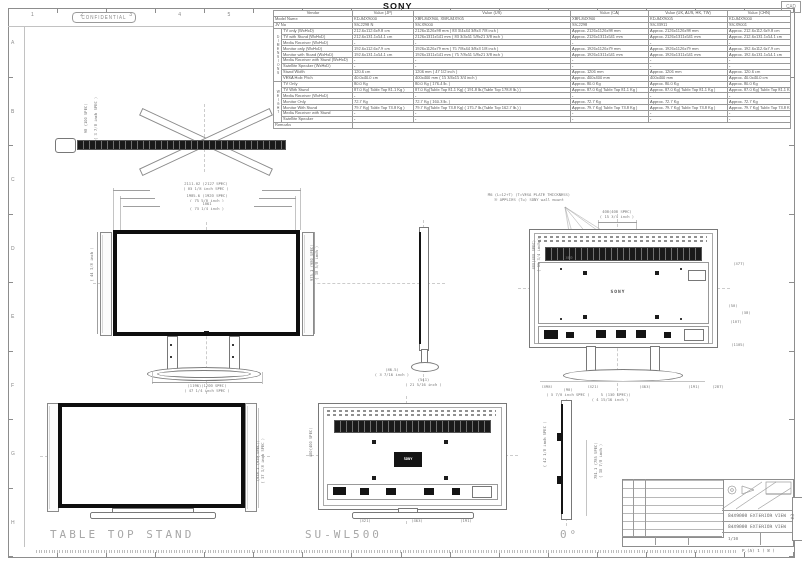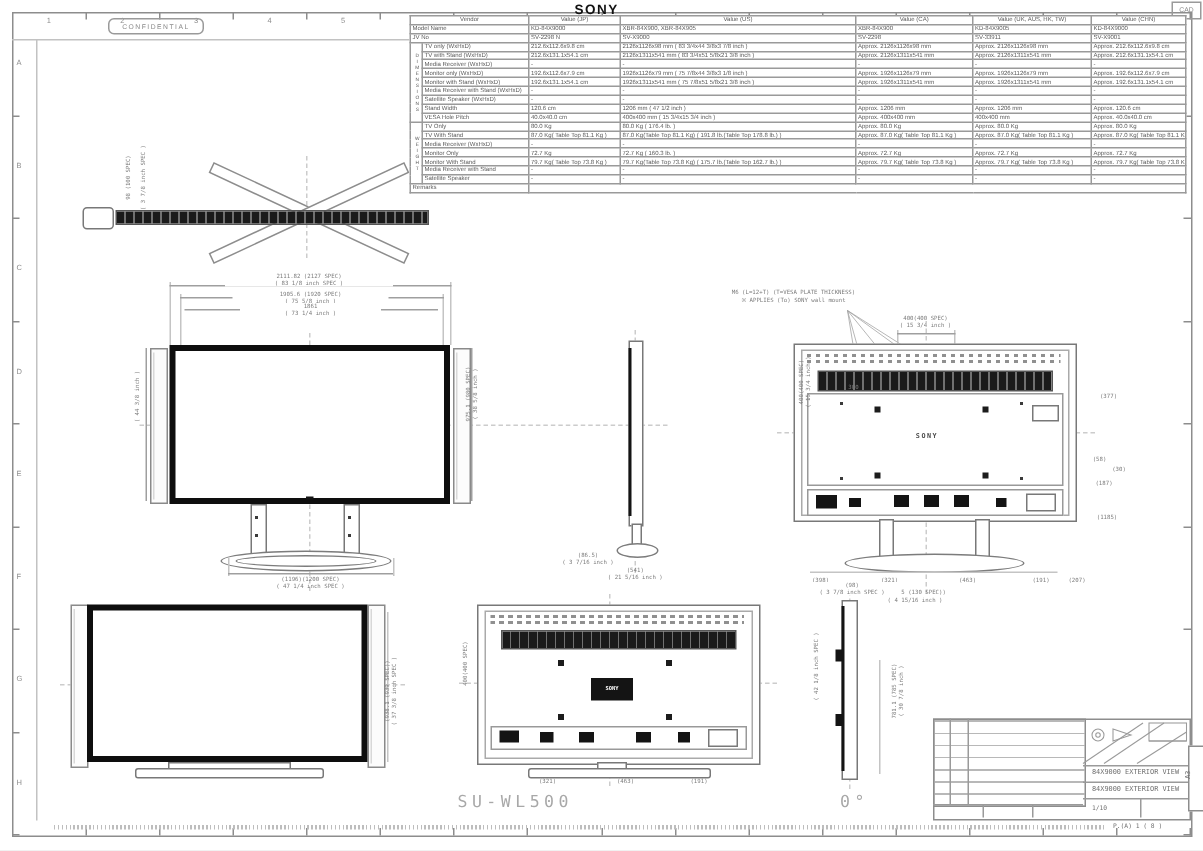--- a/index.html
+++ b/index.html
@@ -512,20 +512,21 @@
     <div class="panel" style="left:561px;top:400px;width:9px;height:118px;"></div>
     <div class="blk" style="left:561px;top:404px;width:2px;height:110px;"></div>
     <div class="blk" style="left:557px;top:433px;width:5px;height:8px;"></div>
     <div class="blk" style="left:557px;top:476px;width:5px;height:8px;"></div>
     <div class="dim dimv" style="left:515px;top:442px;width:60px;">( 42 1/8 inch SPEC )</div>
     <div class="ext" style="left:586px;top:440px;width:1px;height:76px;"></div>
     <div class="dim dimv" style="left:568px;top:456px;width:62px;">781.1 (785 SPEC)
 ( 30 7/8 inch )</div>
   </div>
 
+  <div class="caption" style="left:50px;top:528px;">TABLE TOP STAND</div>
   <div class="caption" style="left:305px;top:528px;">SU-WL500</div>
   <div class="caption" style="left:560px;top:528px;">0°</div>
 
   <div>
     <div class="tbox" style="left:622px;top:479px;width:170px;height:66px;"></div>
 
     <div class="tbox" style="left:622px;top:479px;width:100px;height:57px;border-right:1px solid #8d8d8d;
          background:repeating-linear-gradient(0deg,transparent 0 7.1px,#b8b8b8 7.1px 8.1px);"></div>
     <div class="tb-line" style="left:633px;top:479px;width:1px;height:57px;"></div>
     <div class="tb-line" style="left:645px;top:479px;width:1px;height:57px;"></div>

